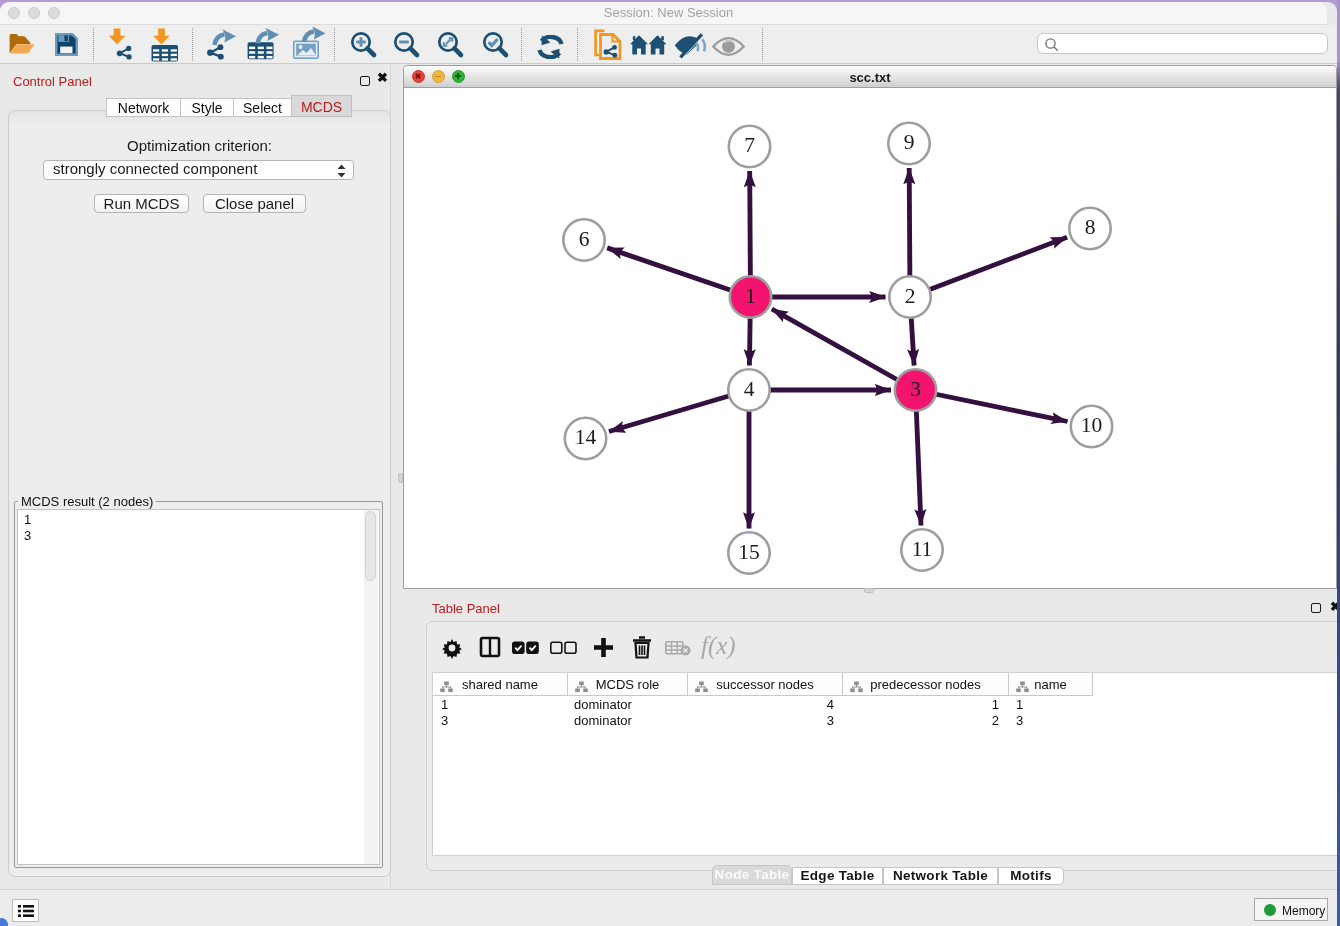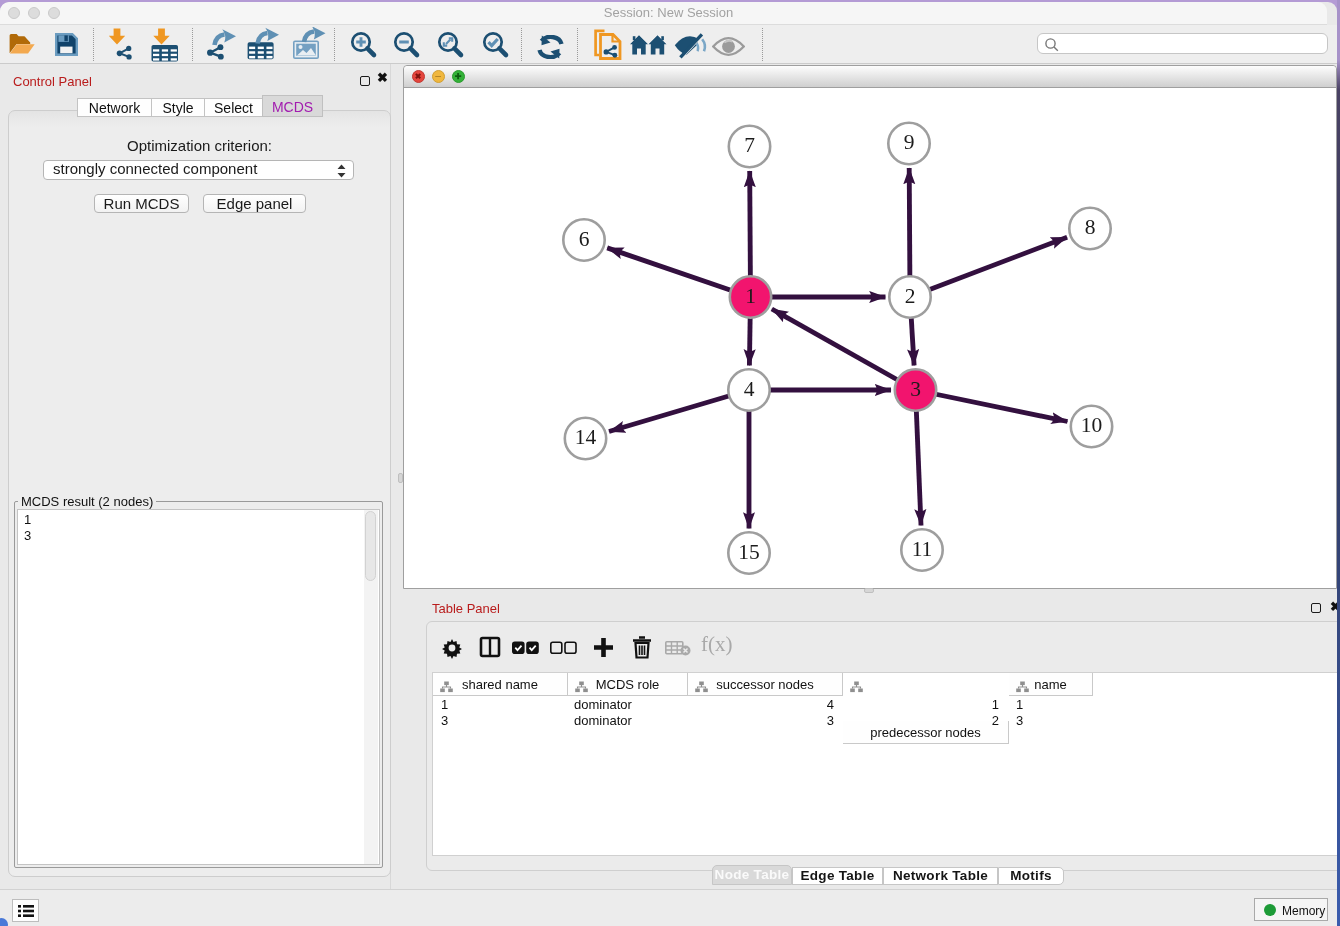--- a/index.html
+++ b/index.html
@@ -9,22 +9,22 @@
 #rstrip { position:absolute; right:0; top:0; width:3px; height:926px; background:linear-gradient(#a792c9 0px,#a792c9 60px,#4a4264 90px,#31395e 400px,#3a5cae 926px); }
 #titlebar { position:absolute; left:0; top:0; width:1327px; height:23px; background:#f6f6f6; border-bottom:1px solid #dcdcdc; border-radius:9px 9px 0 0; }
 .tl { position:absolute; top:5px; width:12px; height:12px; border-radius:50%; background:#dcdcdc; border:1px solid #c9c9c9; }
 #title-text { position:absolute; top:3px; left:0; width:1337px; text-align:center; font-size:13px; color:#a2a2a2; }
 #toolbar { position:absolute; left:0; top:23px; width:1337px; height:39px; background:#eeeeee; border-bottom:1px solid #cbcbcb; }
 .sep { position:absolute; top:3px; height:33px; width:0; border-left:1px dotted #9a9a9a; }
 .tbi { position:absolute; }
 #search { position:absolute; left:1037px; top:8px; width:291px; height:21px; background:#fff; border:1px solid #c6c6c6; border-radius:6px; }
 #cpanel { position:absolute; left:0; top:62px; width:391px; height:825px; background:#e9e9e9; border-right:1px solid #d8d8d8; }
 .ptitle { font-size:13px; color:#b91c1c; }
-.tab { position:absolute; z-index:5; height:19px; background:#fefefe; border:1px solid #c3c3c3; font-size:14px; color:#111; text-align:center; line-height:18px; }
-.tabsel { background:#d9d9d9; color:#a21caf; border-color:#c0c0c0; }
+.tab { position:absolute; z-index:5; height:19px; background:#fefefe; border:1px solid #c3c3c3; font-size:14px; color:#111; text-align:center; line-height:18px;margin-left:29px; }
+.tabsel { background:#d9d9d9; color:#b91c1c; border-color:#c0c0c0; }
 #cpane { position:absolute; left:8px; top:46px; width:383px; height:767px; background:linear-gradient(#e4e4e4 0px, #ededed 16px); border:1px solid #cdcdcd; border-radius:7px; }
 .btn { position:absolute; background:linear-gradient(#ffffff,#f2f2f2); border:1px solid #b5b5b5; border-radius:4px; font-size:15px; color:#1a1a1a; text-align:center; }
 #netframe { position:absolute; left:403px; top:63px; width:934px; height:524px; border:1px solid #9f9f9f; border-radius:4px 4px 0 0; background:#fff; }
 #netbar { position:absolute; left:0; top:0; width:100%; height:22px; background:linear-gradient(#fdfdfd,#cfcfcf); border-bottom:1px solid #9f9f9f; border-radius:4px 4px 0 0; }
 .mac { position:absolute; top:4px; width:13px; height:13px; border-radius:50%; font-size:8px; font-weight:bold; text-align:center; line-height:12px; }
 #tpanel { position:absolute; left:412px; top:598px; width:939px; height:289px; background:#e9e9e9; }
 #tpane { position:absolute; left:14px; top:21px; width:921px; height:250px; background:#ebebeb; border:1px solid #cfcfcf; border-radius:6px; }
 #ttable { position:absolute; left:5px; top:50px; width:909px; height:184px; background:#fff; border:1px solid #d0d0d0; }
 .th { position:absolute; top:0; height:23px; border-right:1px solid #c9c9c9; border-bottom:1px solid #c9c9c9; font-size:13px; color:#111; text-align:center; line-height:23px; background:#fefefe; }
 .td { position:absolute; font-size:13px; color:#111; height:16px; line-height:16px; }
@@ -197,36 +197,37 @@
       <div class="tab tabsel" style="left:262px;top:31px;width:61px;height:22px;line-height:23px;">MCDS</div>
       <div id="cpane"></div>
       <div style="position:absolute;left:8px;top:72.5px;width:383px;text-align:center;font-size:15px;color:#1a1a1a;">Optimization criterion:</div>
       <div style="position:absolute;left:43px;top:95.5px;width:311px;height:20px;background:#fff;border:1px solid #b5b5b5;border-radius:4px;">
       <div style="position:absolute;left:9px;top:-0.5px;font-size:15px;color:#1a1a1a;">strongly connected component</div>
       <svg style="position:absolute;right:6px;top:2px;" width="11" height="16" viewBox="0 0 11 16">
       <path d="M1.5,6 L5.5,1.5 L9.5,6 Z M1.5,10 L5.5,14.5 L9.5,10 Z" fill="#333"></path>
         </svg>
       </div>
       <div class="btn" style="left:94px;top:129.5px;width:95px;height:19px;line-height:18px;">Run MCDS</div>
-      <div class="btn" style="left:203px;top:129.5px;width:103px;height:19px;line-height:18px;">Edge panel</div>
+      <div class="btn" style="left:203px;top:129.5px;width:103px;height:19px;line-height:18px;">Close panel</div>
       <fieldset style="position:absolute;left:14px;top:430px;width:369px;height:374px;border:1px solid #9a9a9a;border-radius:2px;">
       <legend style="font-size:13px;color:#111;padding:0 3px;margin-left:3px;">MCDS result (2 nodes)</legend>
       </fieldset>
       <div style="position:absolute;left:17px;top:445px;width:363px;height:356px;background:#fff;border:1px solid #c4c4c4;">
         <div style="position:absolute;left:6px;top:2px;font-size:13px;color:#111;line-height:16px;">1<br>3</div>
         <div style="position:absolute;right:1px;top:0;width:14px;height:354px;background:#f3f3f3;">
           <div style="position:absolute;left:1px;top:1px;width:11px;height:70px;background:#e7e7e7;border:1px solid #d2d2d2;border-radius:6px;"></div>
         </div>
       </div>
     </div>
   <div id="netframe">
     <div id="netbar">
         <div class="mac" style="left:7.5px;background:#e4453d;border:1px solid #c03a33;color:#7e120d;">✖</div>
     <div class="mac" style="left:27.5px;background:#f0b73e;border:1px solid #d19f33;color:#8d6316;">─</div>
     <div class="mac" style="left:47.5px;background:#33b138;border:1px solid #2a9a2e;color:#0d5c10;">✚</div>
+        <div style="position:absolute;left:0;top:4px;width:100%;text-align:center;font-size:13px;font-weight:bold;color:#1a1a1a;">scc.txt</div>
       </div>
     <svg id="graph" style="position:absolute;left:0;top:21px;transform:translateZ(0);" width="931" height="502" viewBox="0 0 931 502">
 <defs>
           <marker id="arr" viewBox="0 0 15 11" refX="14.3" refY="5.5" markerWidth="3.55" markerHeight="2.6" orient="auto-start-reverse">
             <path d="M0,0.2 L14.8,5.5 L0,10.8 Q3.8,5.5 0,0.2 Z" fill="#33103f"></path>
           </marker>
         </defs>
 <g stroke="#33103f" stroke-width="4.85">
 <line x1="346.5" y1="210.0" x2="345.7" y2="84.0" marker-end="url(#arr)"></line>
 <line x1="346.5" y1="210.0" x2="203.2" y2="160.9" marker-end="url(#arr)"></line>
@@ -300,21 +301,21 @@
       <path d="M7,1.5 h6 M1,4.5 h18" stroke="#111" stroke-width="2.4"></path>
       <path d="M3.5,7 h13 l-1,14.5 h-11 z" fill="none" stroke="#111" stroke-width="2.2"></path>
       <path d="M7.5,9.5 v9.5 M10,9.5 v9.5 M12.5,9.5 v9.5" stroke="#111" stroke-width="1.6"></path>
         </svg>
         <svg style="position:absolute;left:238px;top:19px;" width="26" height="15" viewBox="0 0 26 15">
       <rect x="0.8" y="0.8" width="17" height="12" rx="1" fill="none" stroke="#a9a9a9" stroke-width="1.6"></rect>
       <path d="M0.8,5 h17 M0.8,9 h17 M6.5,0.8 v12 M12.2,0.8 v12" stroke="#a9a9a9" stroke-width="1.4"></path>
       <circle cx="20.5" cy="9.5" r="5" fill="#a9a9a9"></circle>
           <path d="M18.5,7.5 l4,4 M22.5,7.5 l-4,4" stroke="#ebebeb" stroke-width="1.5"></path>
         </svg>
-        <div style="position:absolute;left:274px;top:10px;font-family:'Liberation Serif',serif;font-size:21px;color:#a9a9a9;">f(x)</div>
+        <div style="position:absolute;left:274px;top:10px;font-family:'Liberation Serif',serif;font-style:italic;font-size:25px;color:#a9a9a9;">f(x)</div>
         <div id="ttable">
           <div class="th" style="left:0px;width:135px;">shared name</div>
           <div style="position:absolute;left:7px;top:6px;"><svg width="13" height="12" viewBox="0 0 13 12">
               <g fill="#8f8f8f">
                 <rect x="4.2" y="0.5" width="4.6" height="3.6"></rect>
                 <rect x="0.2" y="7.5" width="4.6" height="3.6"></rect>
                 <rect x="8.2" y="7.5" width="4.6" height="3.6"></rect>
               </g>
               <path d="M6.5,4 v2 M2.5,7.5 v-1.5 h8 v1.5" fill="none" stroke="#8f8f8f" stroke-width="1.1"></path>
             </svg></div>
@@ -329,21 +330,21 @@
             </svg></div>
           <div class="th" style="left:255px;width:155px;">successor nodes</div>
           <div style="position:absolute;left:262px;top:6px;"><svg width="13" height="12" viewBox="0 0 13 12">
               <g fill="#8f8f8f">
                 <rect x="4.2" y="0.5" width="4.6" height="3.6"></rect>
                 <rect x="0.2" y="7.5" width="4.6" height="3.6"></rect>
                 <rect x="8.2" y="7.5" width="4.6" height="3.6"></rect>
               </g>
               <path d="M6.5,4 v2 M2.5,7.5 v-1.5 h8 v1.5" fill="none" stroke="#8f8f8f" stroke-width="1.1"></path>
             </svg></div>
-          <div class="th" style="left:410px;width:166px;margin-top:48px;">predecessor nodes</div>
+          <div class="th" style="left:410px;width:166px;">predecessor nodes</div>
           <div style="position:absolute;left:417px;top:6px;"><svg width="13" height="12" viewBox="0 0 13 12">
               <g fill="#8f8f8f">
                 <rect x="4.2" y="0.5" width="4.6" height="3.6"></rect>
                 <rect x="0.2" y="7.5" width="4.6" height="3.6"></rect>
                 <rect x="8.2" y="7.5" width="4.6" height="3.6"></rect>
               </g>
               <path d="M6.5,4 v2 M2.5,7.5 v-1.5 h8 v1.5" fill="none" stroke="#8f8f8f" stroke-width="1.1"></path>
             </svg></div>
           <div class="th" style="left:576px;width:84px;">name</div>
           <div style="position:absolute;left:583px;top:6px;"><svg width="13" height="12" viewBox="0 0 13 12">

